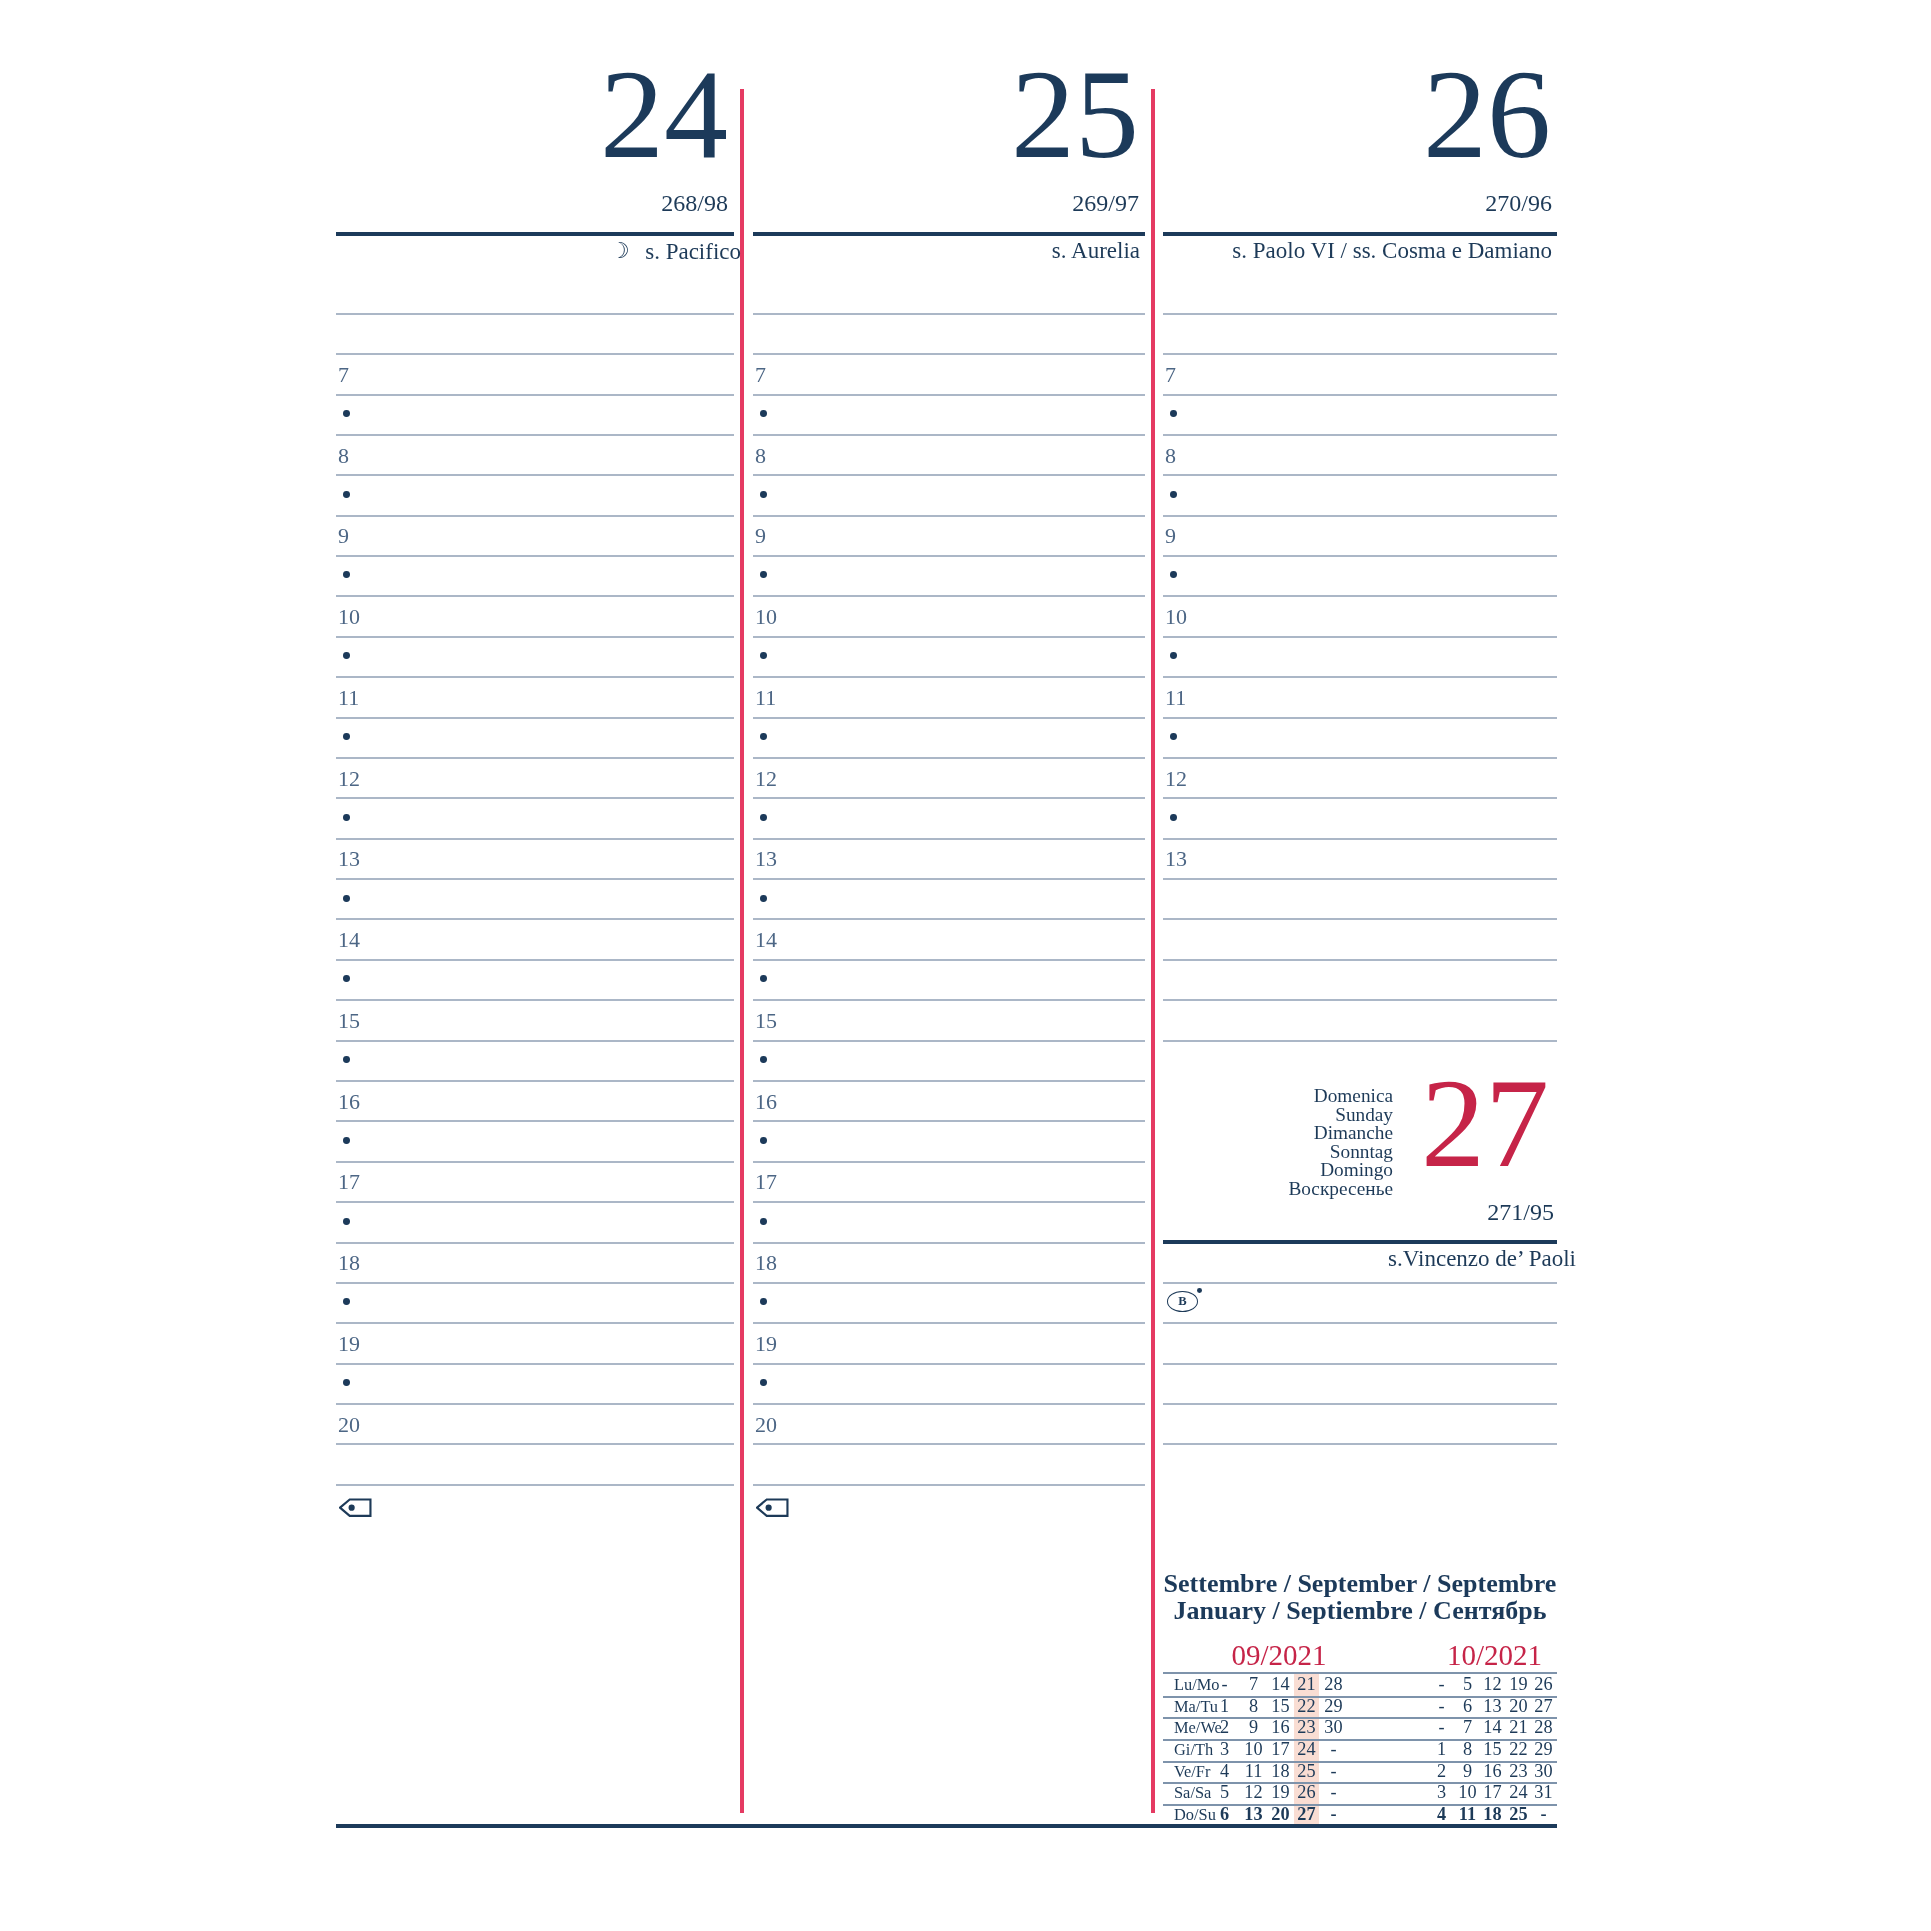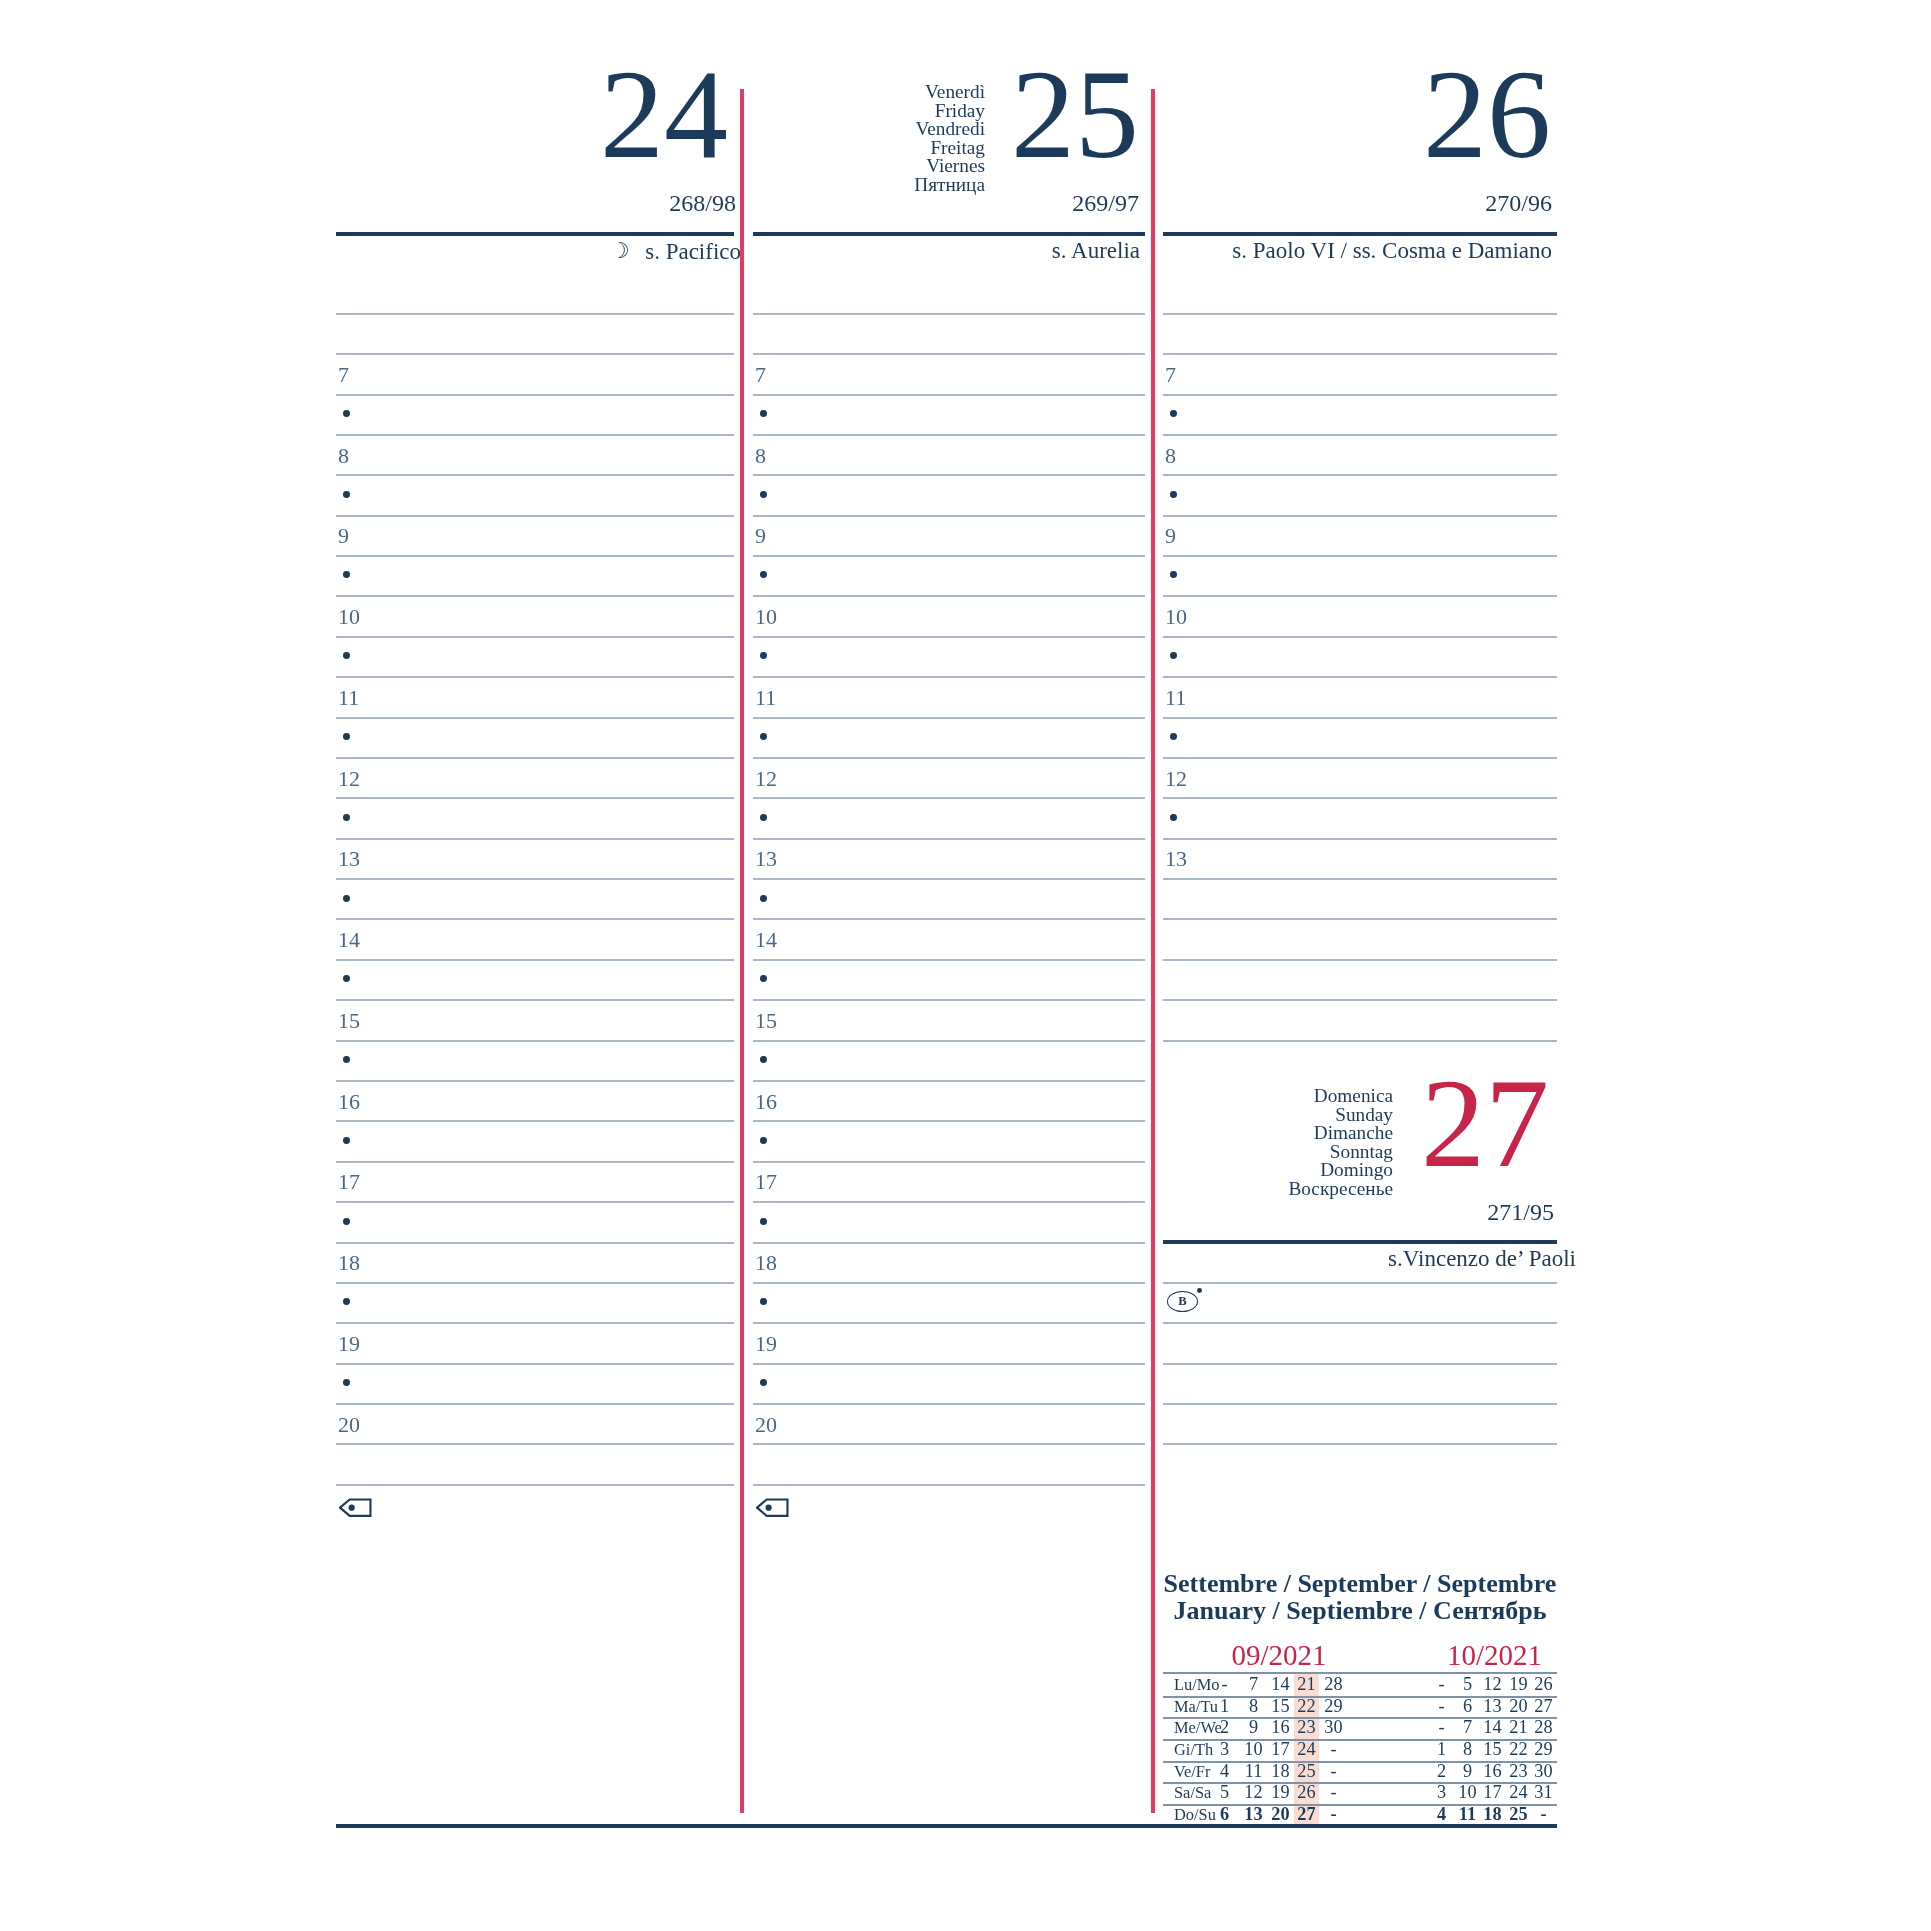--- a/index.html
+++ b/index.html
@@ -32,34 +32,26 @@
 </style>
 </head>
 <body>
 
 <div id="page">
 
   <div class="redline" style="left:740px;top:89px;height:1724px;"></div>
   <div class="redline" style="left:1151px;top:89px;height:1724px;"></div>
 
   <div class="big-num" style="left:336px;top:60px;width:392px;">24</div>
-  <div class="doy" style="left:344px;top:190px;width:392px;">268/98</div>
+  <div class="doy" style="left:336px;top:190px;width:392px;">268/98</div>
   <div class="rule-thick" style="left:336px;top:232px;width:398px;"></div>
   <div class="saint" style="left:348px;top:238px;width:393px;">
     <span class="moon">☽</span><span>s. Pacifico</span>
   </div>
 
-  <div class="day-names" style="left:753px;top:83px;width:232px;">
-      <div>Venerdì</div>
-      <div>Friday</div>
-      <div>Vendredi</div>
-      <div>Freitag</div>
-      <div>Viernes</div>
-      <div>Пятница</div>
-    </div>
   <div class="big-num" style="left:753px;top:60px;width:386px;">25</div>
   <div class="doy" style="left:753px;top:190px;width:386px;">269/97</div>
   <div class="rule-thick" style="left:753px;top:232px;width:392px;"></div>
   <div class="saint" style="left:753px;top:238px;width:387px;">s. Aurelia</div>
 
   <div class="big-num" style="left:1163px;top:60px;width:388px;">26</div>
   <div class="doy" style="left:1163px;top:190px;width:389px;">270/96</div>
   <div class="rule-thick" style="left:1163px;top:232px;width:394px;"></div>
   <div class="saint" style="left:1163px;top:238px;width:389px;">s. Paolo VI / ss. Cosma e Damiano</div>
 

